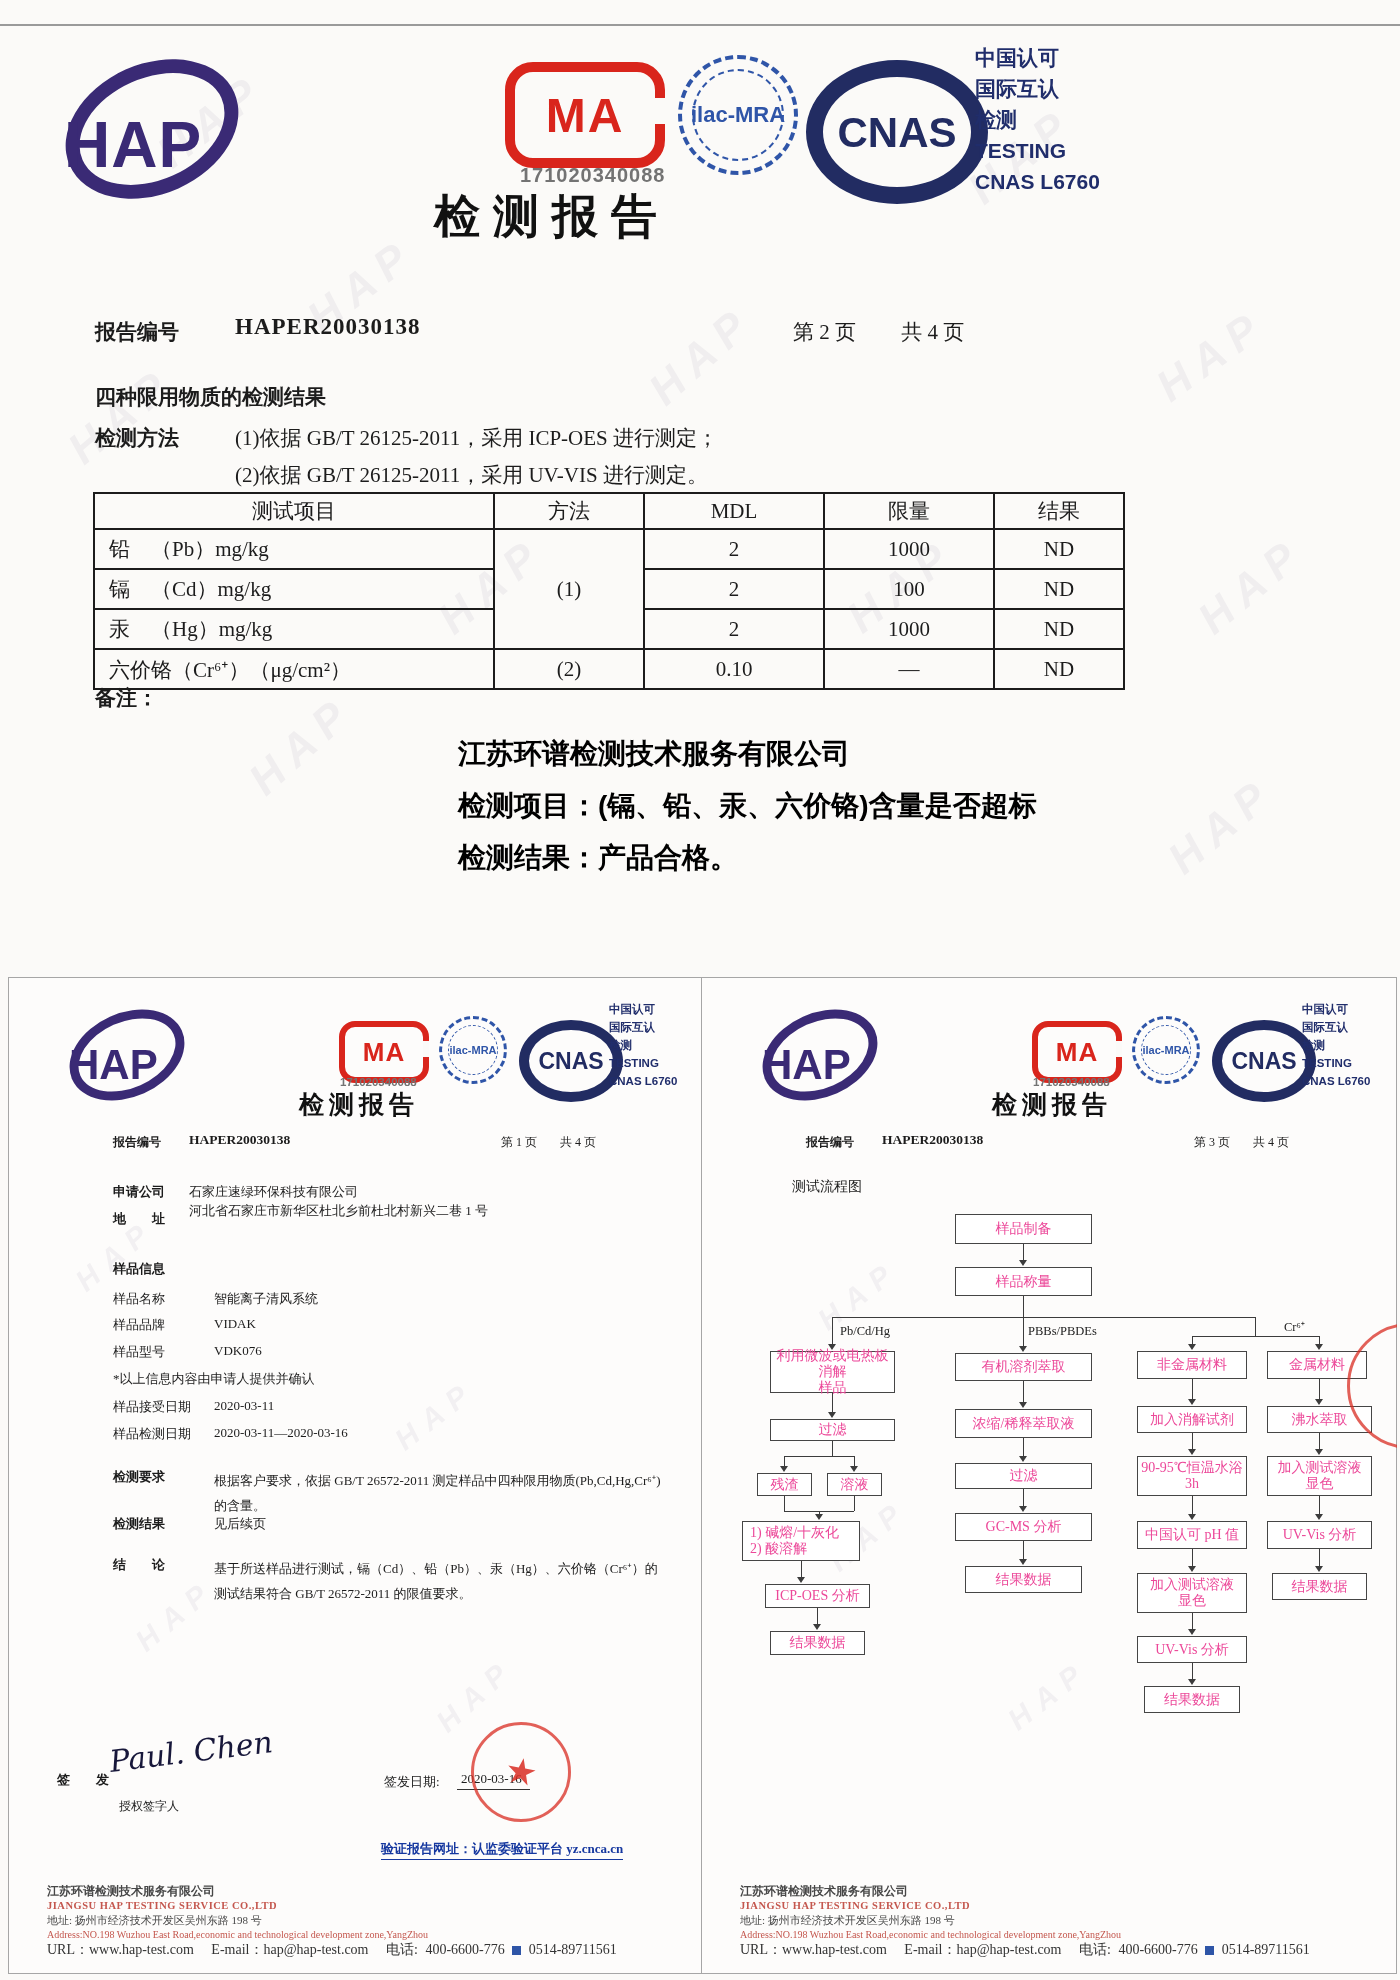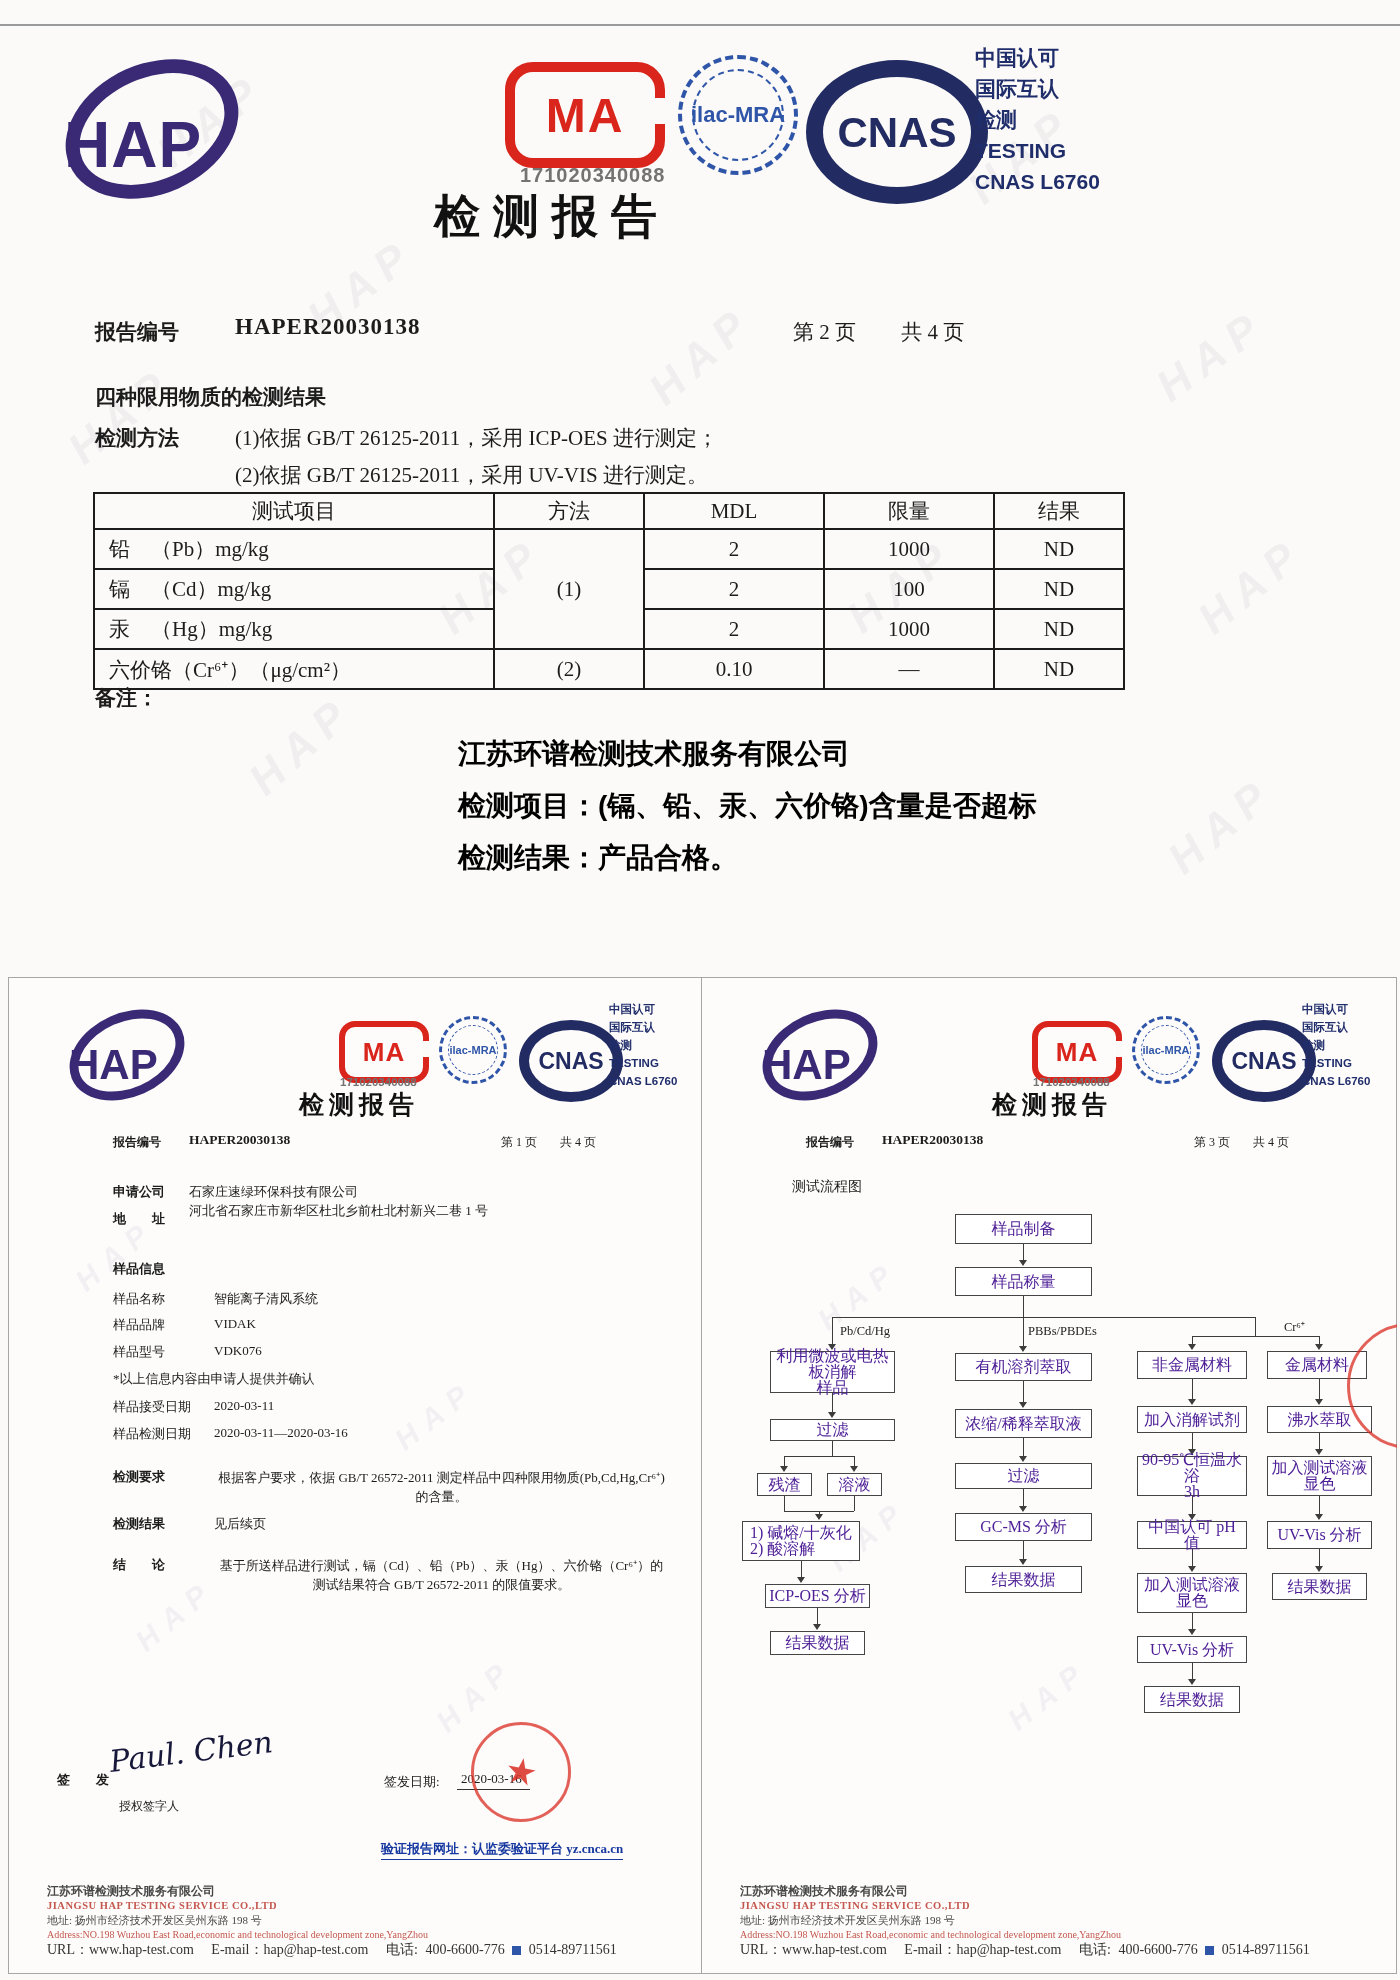--- a/index.html
+++ b/index.html
@@ -65,39 +65,39 @@
   .ovl{position:absolute;left:458px;top:728px;font-family:"Liberation Sans",sans-serif;font-weight:bold;
        font-size:28px;line-height:52px;color:#000;z-index:3;}
   
   .bblock{position:absolute;left:8px;top:977px;width:1387px;height:995px;border:1px solid #a6a6a6;background:#fdfcfb;}
   .bpage{position:absolute;top:0;height:995px;overflow:hidden;}
   .bpage.left{left:0;width:692px;}
   .bpage.right{left:692px;width:695px;border-left:1px solid #a6a6a6;}
   .f13{font-size:13px;}
   .f12{font-size:12px;}
   .val13{font-size:13px;}
-  .wrapval{line-height:19px;width:455px;text-align:center;}
+  .wrapval{line-height:25px;width:455px;}
   .sig{font-family:"DejaVu Serif",serif;font-style:italic;font-size:30px;transform:rotate(-7deg);color:#17173a;}
   .verify{font-weight:bold;font-size:13px;color:#15379f;border-bottom:1px solid #15379f;padding-bottom:1px;}
   .dateline{border-bottom:1px solid #333;padding:0 8px 2px 4px;}
   
   .pfoot{position:absolute;left:38px;top:906px;width:620px;}
   .pfoot .l1{font-weight:bold;font-size:12px;color:#474747;line-height:15px;}
   .pfoot .l2{font-weight:bold;font-size:10.5px;color:#c4574e;line-height:14px;letter-spacing:.5px;}
   .pfoot .l3{font-size:11px;color:#474747;line-height:15px;}
   .pfoot .l4{font-size:10px;color:#c4574e;line-height:14px;}
   .pfoot .l5{font-size:14px;color:#333;line-height:16px;}
   .pfoot .sq{display:inline-block;width:9px;height:9px;background:#2e55a7;margin:0 4px;vertical-align:middle;}
   
   .stamp{position:absolute;border:3px solid rgba(216,44,34,.75);border-radius:50%;
          display:flex;align-items:center;justify-content:center;z-index:4;}
   .stamp .star{color:rgba(216,44,34,.85);font-size:36px;transform:rotate(10deg);}
   
   .fbox{position:absolute;border:1px solid #454545;background:#fff;display:flex;align-items:center;justify-content:center;
-        text-align:center;font-size:16px;line-height:16px;white-space:pre-line;color:#4c1d95;z-index:2;padding:1px 2px;box-sizing:border-box;}
+        text-align:center;font-size:14px;line-height:16px;white-space:pre-line;color:#ec4899;z-index:2;padding:1px 2px;box-sizing:border-box;}
   .fbox.la{justify-content:flex-start;text-align:left;padding-left:7px;}
   .vl{position:absolute;width:0;border-left:1px solid #3c3c3c;z-index:1;}
   .hl{position:absolute;height:0;border-top:1px solid #3c3c3c;z-index:1;}
   .ah{position:absolute;width:0;height:0;border:4px solid transparent;border-top:6px solid #3c3c3c;z-index:1;}
   .blbl{position:absolute;font-size:12.5px;color:#222;z-index:2;}
 </style>
 </head>
 <body>
 
 <div class="canvas">

